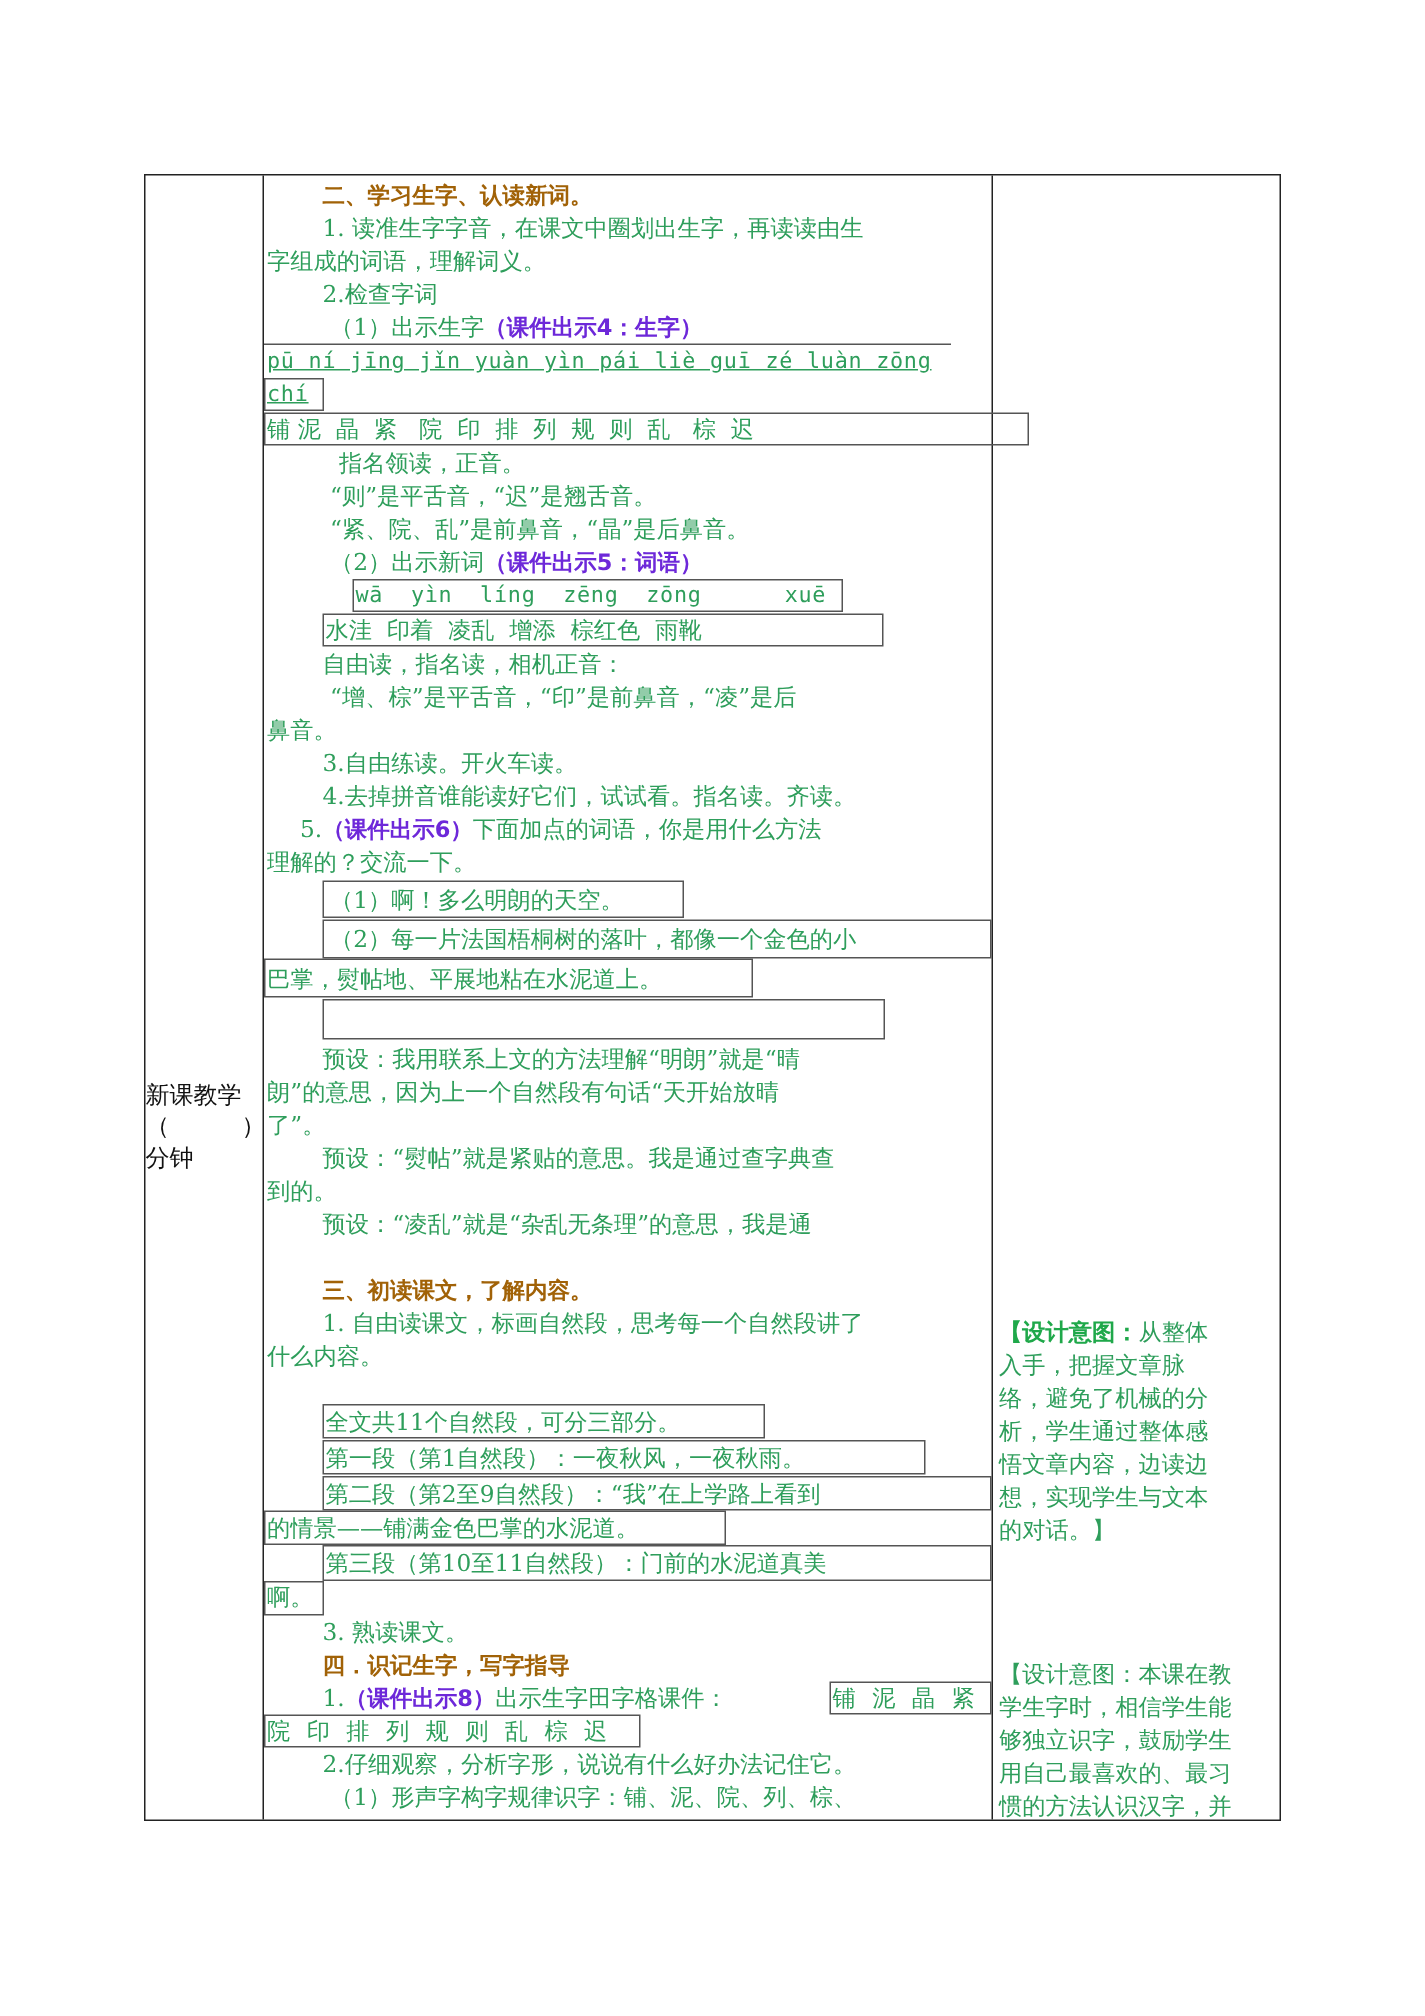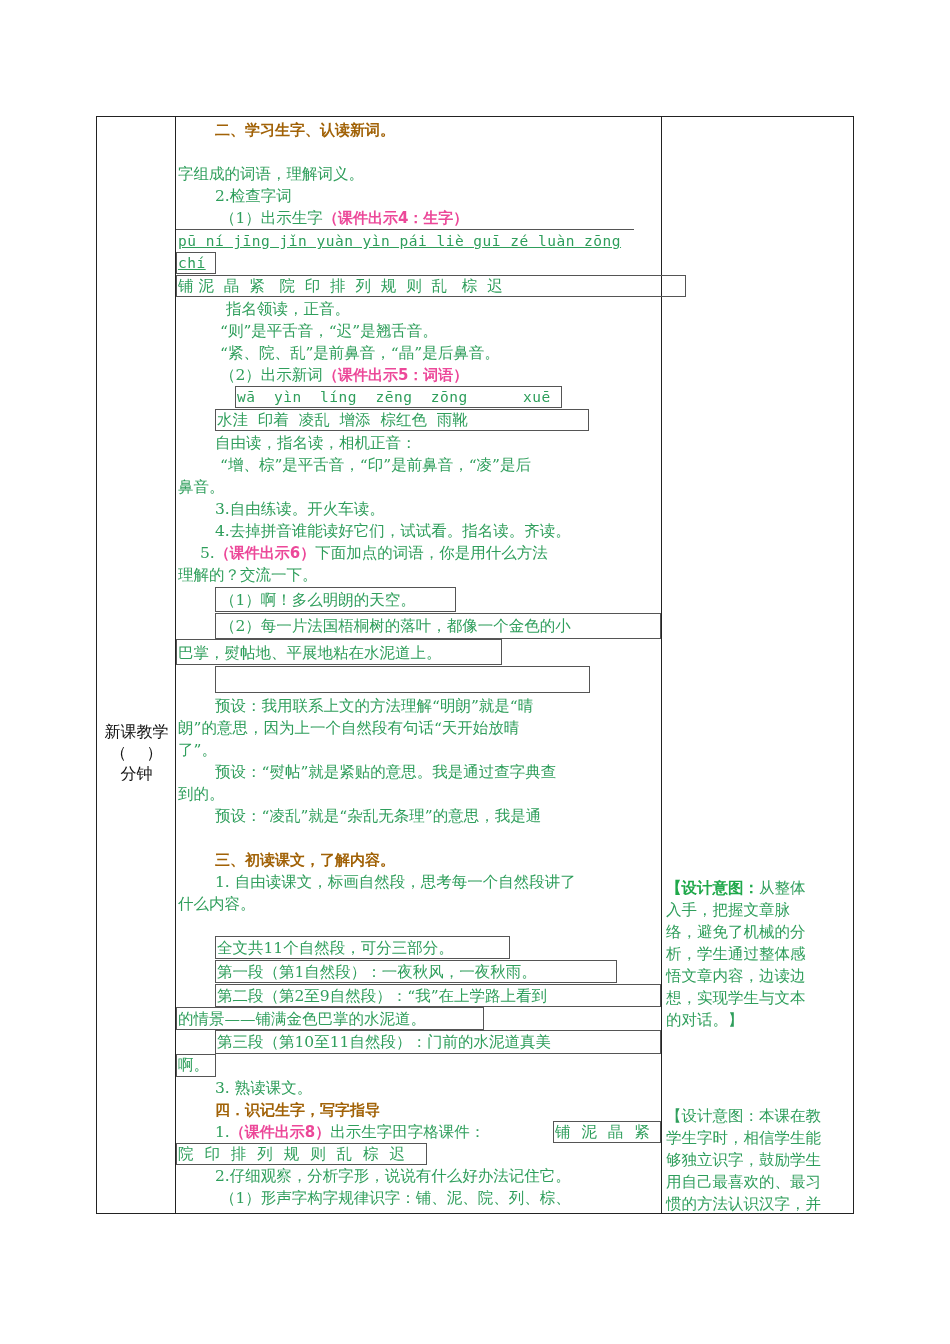--- a/index.html
+++ b/index.html
@@ -5,25 +5,25 @@
   html, body { margin:0; padding:0; background:#ffffff; }
   body { width:950px; height:1344px; position:relative; overflow:hidden;
          font-family:"DejaVu Serif","Liberation Serif",serif; }
   .page-table { position:absolute; left:96px; top:116px; width:758px; height:1098px;
          border:1.5px solid #222; box-sizing:border-box; }
   .col-left { position:absolute; left:0; top:0; width:79px; height:100%;
          border-right:1.5px solid #222; box-sizing:border-box; }
   .col-mid { position:absolute; left:79px; top:0; width:486px; height:100%;
          border-right:1.5px solid #222; box-sizing:border-box; }
   .col-right { position:absolute; left:565px; top:0; width:190px; height:100%; box-sizing:border-box; }
-  .left-label { position:absolute; left:0; top:604px; width:79px; text-align:center;
-         font-family:Liberation Serif, serif; font-size:16px; line-height:21px; color:#111; }
+  .left-label { position:absolute; left:0; top:604px; width:79px; text-align:left;
+         font-family:Liberation Mono, monospace; font-size:16px; line-height:21px; color:#111; }
   .ln { position:absolute; white-space:nowrap; font-size:15.5px; line-height:22px; color:#2e9e5b; }
   .hd { font-family:"DejaVu Sans","Liberation Sans",sans-serif; font-weight:bold; color:#a16207; font-size:15px; }
-  .blue { color:#ec4899; font-family:"DejaVu Sans","Liberation Sans",sans-serif; font-weight:bold; font-size:15px; }
+  .blue { color:#6d28d9; font-family:"DejaVu Sans","Liberation Sans",sans-serif; font-weight:bold; font-size:15px; }
   .box { position:absolute; border:1.3px solid #555; box-sizing:border-box; }
   .pinyin { font-family:"DejaVu Sans Mono","Liberation Mono",monospace; font-size:14.5px; letter-spacing:0.5px; text-decoration:underline; }
   .spaced { letter-spacing:6px; }
   .note { position:absolute; left:4px; width:184px; font-size:15.5px; line-height:22px; color:#2e9e5b; }
   .note b { font-family:"DejaVu Sans","Liberation Sans",sans-serif; color:#1fa84a; }
 </style>
 </head>
 <body>
 
 <div class="page-table">
@@ -32,20 +32,21 @@
     <div class="left-label">
       <div>新课教学</div>
       <div style="white-space:pre">（     ）</div>
       <div>分钟</div>
     </div>
   </div>
 
   <div class="col-mid">
 
     <div class="ln hd" style="left:39px;top:2px">二、学习生字、认读新词。</div>
+    <div class="ln" style="left:39px;top:24px">1. 读准生字字音，在课文中圈划出生字，再读读由生</div>
     <div class="ln" style="left:2px;top:46px">字组成的词语，理解词义。</div>
     <div class="ln" style="left:39px;top:68px">2.检查字词</div>
     <div class="ln" style="left:44px;top:90px">
       <span>（1）出示生字</span><span class="blue">（课件出示4：生字）</span>
     </div>
 
     <div class="box" style="left:0;top:112px;width:458px;height:0;border-width:1px 0 0 0"></div>
     <div class="ln pinyin" style="left:2px;top:113px">pū ní jīng jǐn yuàn yìn pái liè guī zé luàn zōng</div>
     <div class="box" style="left:0;top:135px;width:40px;height:22px"></div>
     <div class="ln pinyin" style="left:2px;top:135px">chí</div>

